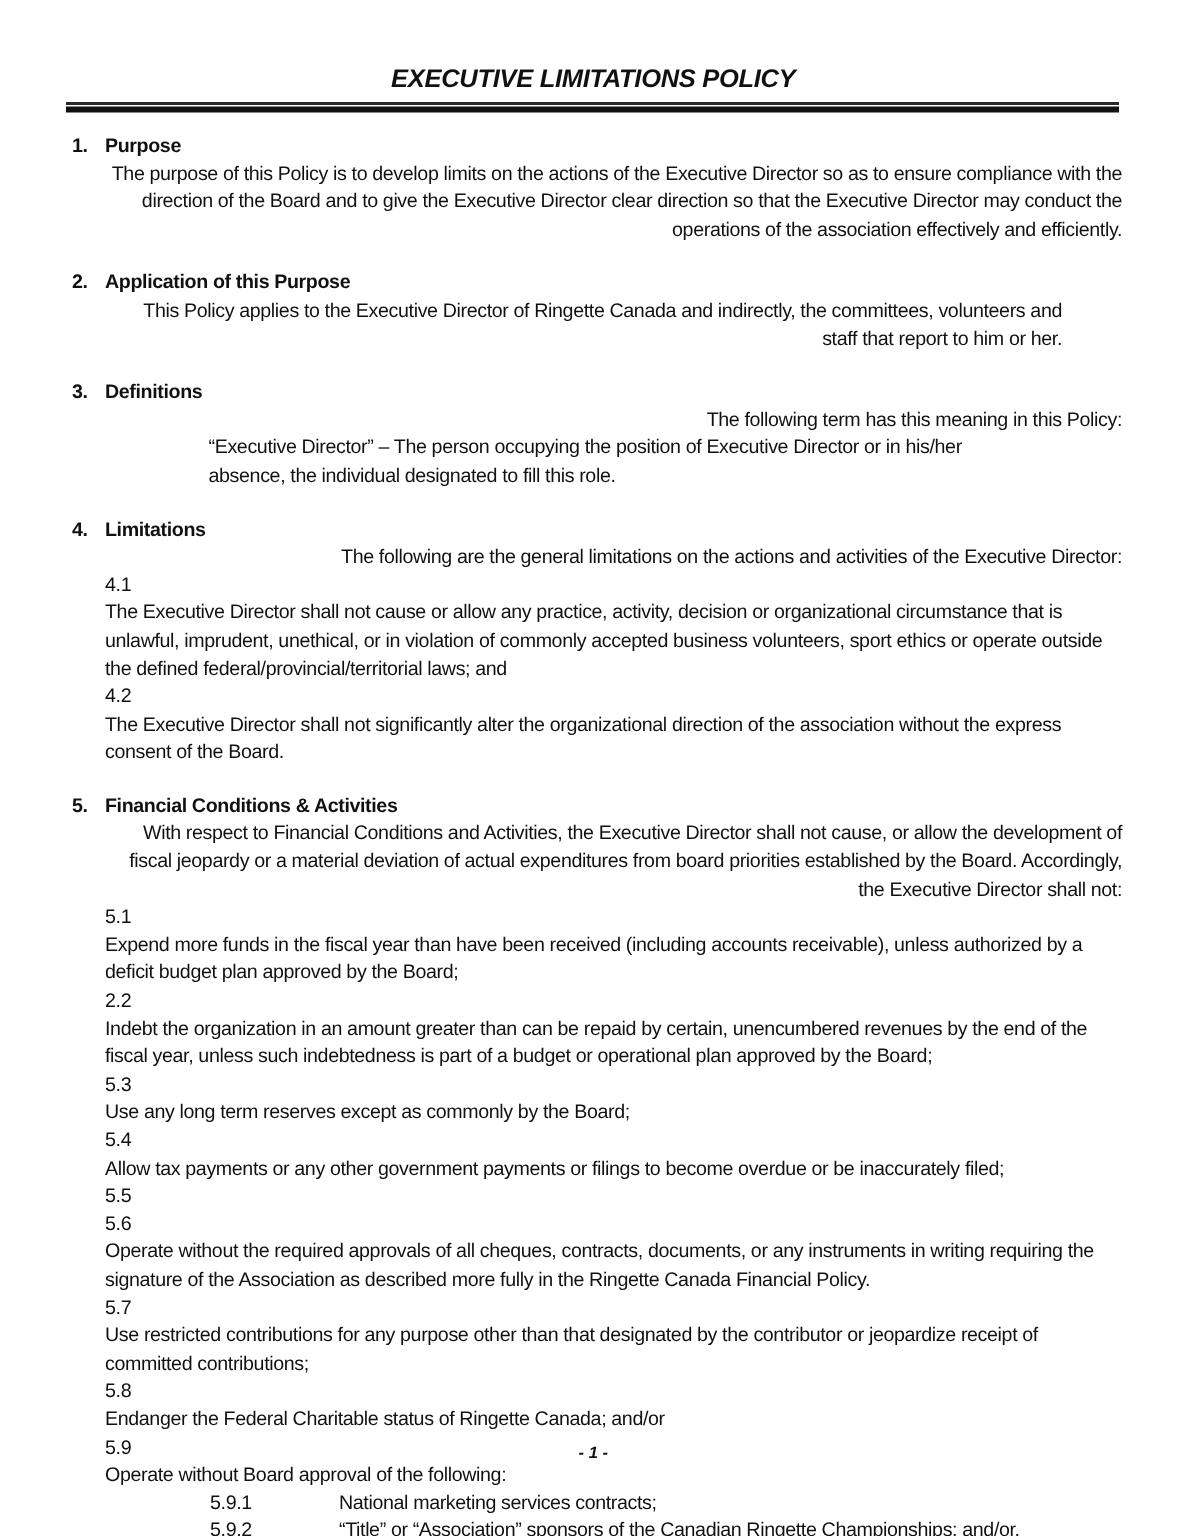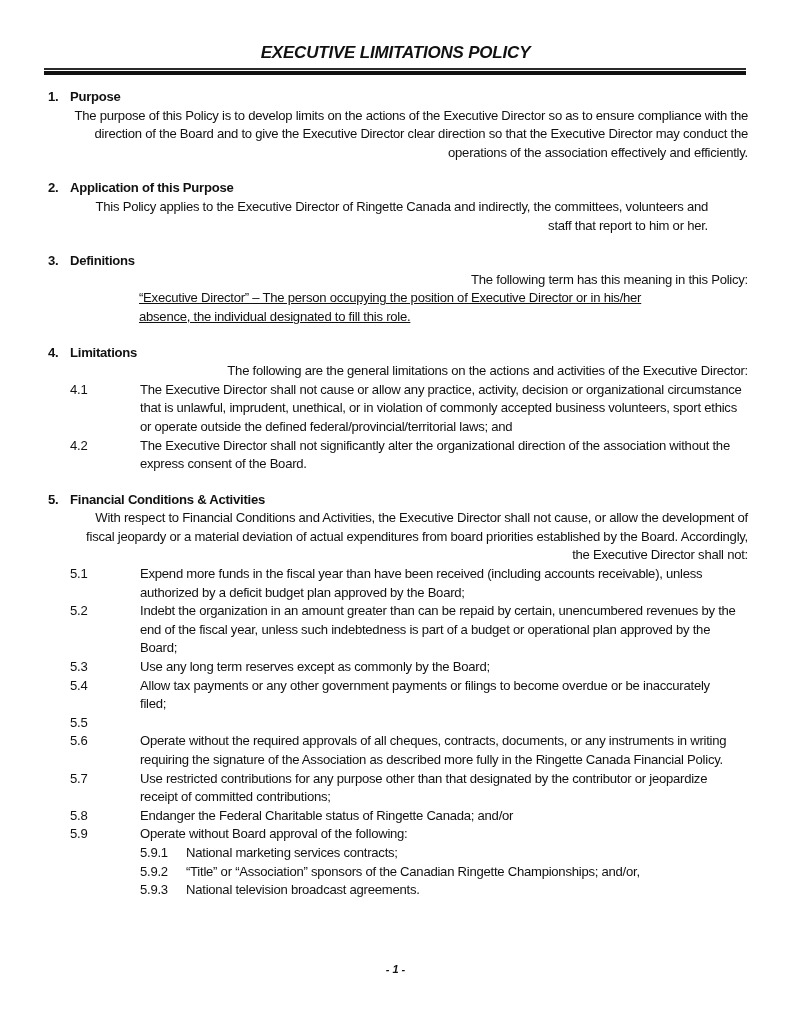--- a/index.html
+++ b/index.html
@@ -9,25 +9,25 @@
     .title { position: absolute; left: 0; width: 791px; top: 43px; text-align: center;
              font-weight: bold; font-style: italic; font-size: 17px; letter-spacing: -0.2px; }
     .rule-thin { position: absolute; left: 44px; width: 702px; top: 68px; height: 2px; background: #2a2a2a; }
     .rule-thick { position: absolute; left: 44px; width: 702px; top: 71px; height: 4px; background: #111; }
     .content { position: absolute; left: 48px; top: 88px; width: 700px;
                font-size: 13.1px; line-height: 18.6px; letter-spacing: -0.25px; }
     .section { margin-bottom: 17px; }
     .h { font-weight: bold; display: flex; }
     .h .num { width: 22px; }
     .body { padding-left: 22px; text-align: right; }
-    .def { padding-left: 91px; text-decoration: underline; }
-    .item { display: flex; padding-left: 22px; }
+    .def { padding-left: 91px; }
+    .item { display: flex; padding-left: 22px; flex-direction: column; }
     .item .inum { width: 70px; flex: none; }
     .item .itxt { flex: 1; }
-    .sub { display: flex; padding-left: 92px; }
+    .sub { display: flex; padding-left: 92px; gap: 40px; }
     .sub .snum { width: 46px; flex: none; }
     .footer { position: absolute; left: 0; width: 791px; top: 963px; text-align: center;
               font-size: 11px; font-style: italic; font-weight: bold; }
   </style>
 </head>
 <body>
 
 <div class="page">
   <div class="title">EXECUTIVE LIMITATIONS POLICY</div>
   <div class="rule-thin"></div>
@@ -80,21 +80,21 @@
       <div class="h">
         <span class="num">5.</span>
         <span>Financial Conditions &amp; Activities</span>
       </div>
       <div class="body">With respect to Financial Conditions and Activities, the Executive Director shall not cause, or allow the development of fiscal jeopardy or a material deviation of actual expenditures from board priorities established by the Board. Accordingly, the Executive Director shall not:</div>
       <div class="item">
         <span class="inum">5.1</span>
         <span class="itxt">Expend more funds in the fiscal year than have been received (including accounts receivable), unless authorized by a deficit budget plan approved by the Board;</span>
       </div>
       <div class="item">
-        <span class="inum">5.2</span>
+        <span class="inum">2.2</span>
         <span class="itxt">Indebt the organization in an amount greater than can be repaid by certain, unencumbered revenues by the end of the fiscal year, unless such indebtedness is part of a budget or operational plan approved by the Board;</span>
       </div>
       <div class="item">
         <span class="inum">5.3</span>
         <span class="itxt">Use any long term reserves except as commonly by the Board;</span>
       </div>
       <div class="item" style="padding-right:30px">
         <span class="inum">5.4</span>
         <span class="itxt">Allow tax payments or any other government payments or filings to become overdue or be inaccurately filed;</span>
       </div>

